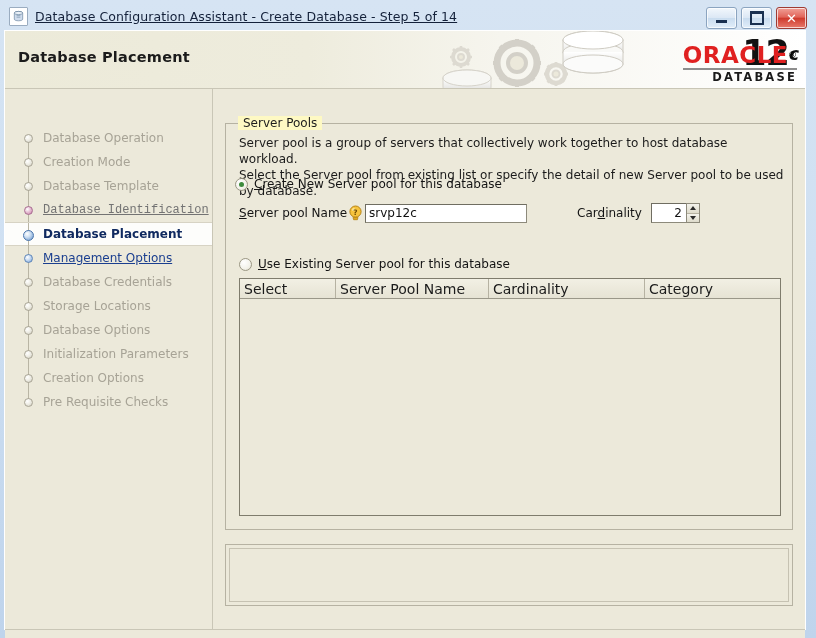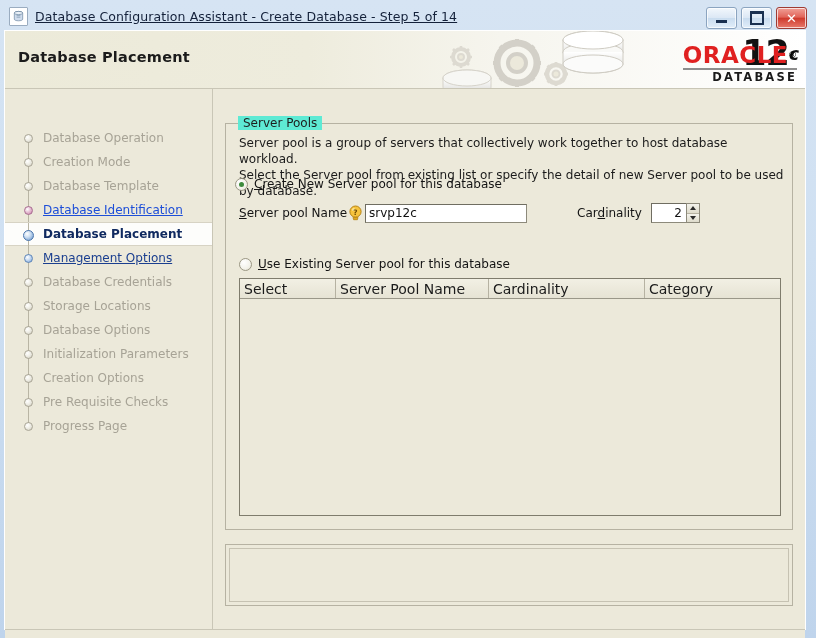--- a/index.html
+++ b/index.html
@@ -101,21 +101,21 @@
   }
   .step:first-child .rail{top:12px;height:12px;}
   .step:last-child .rail{height:12px;}
   .step .lbl{
     margin-left:20px;font-size:12px;color:#a7a396;white-space:nowrap;
   }
   .step.done .dot{
     background:radial-gradient(circle at 35% 32%,#ffffff 0%,#e9c6d8 40%,#c97ba6 100%);
     border-color:#a8淡;border-color:#a86e92;
   }
-  .step.done .lbl{color:#1d4ed8;text-decoration:underline;}
+  .step.done .lbl{color:#737373;text-decoration:underline;font-family:Liberation Mono, monospace;}
   .step.next .dot{
     background:radial-gradient(circle at 35% 32%,#ffffff 0%,#cfdff3 40%,#6f9fd8 100%);
     border-color:#5f86b8;
   }
   .step.next .lbl{color:#1b3f8f;text-decoration:underline;}
   .step.current{
     background:#fdfdfb;
     border-top:1px solid #d7d3c4;border-bottom:1px solid #d7d3c4;
     height:24px;
   }
@@ -129,21 +129,21 @@
   #main{
     position:absolute;left:208px;top:58px;width:592px;height:540px;
     box-sizing:border-box;
   }
   
   #group{
     position:absolute;left:12px;top:34px;width:568px;height:407px;
     border:1px solid #b6b2a2;box-sizing:border-box;
   }
   #group-title{
-    position:absolute;left:12px;top:-8px;background:#5eead4;
+    position:absolute;left:12px;top:-8px;background:#fef9c3;
     padding:0 5px;font-size:12px;color:#1d1d1d;
   }
   #desc{
     position:absolute;left:13px;top:11px;width:545px;
     font-size:12px;line-height:16px;color:#1b1b1b;
   }
   
   .radio-row{position:absolute;display:flex;align-items:center;}
   .radio{
     width:13px;height:13px;border-radius:50%;box-sizing:border-box;
@@ -369,25 +369,20 @@
           <div class="step ">
             <span class="rail"></span>
             <span class="dot"></span>
             <span class="lbl">Creation Options</span>
           </div>
           <div class="step ">
             <span class="rail"></span>
             <span class="dot"></span>
             <span class="lbl">Pre Requisite Checks</span>
           </div>
-          <div class="step ">
-            <span class="rail"></span>
-            <span class="dot"></span>
-            <span class="lbl">Progress Page</span>
-          </div>
         </div>
     </div>
 
     <div id="main">
 
       <div id="group">
         <div id="group-title">Server Pools</div>
 
         <div id="desc">
           <div>Server pool is a group of servers that collectively work together to host database workload.</div>

